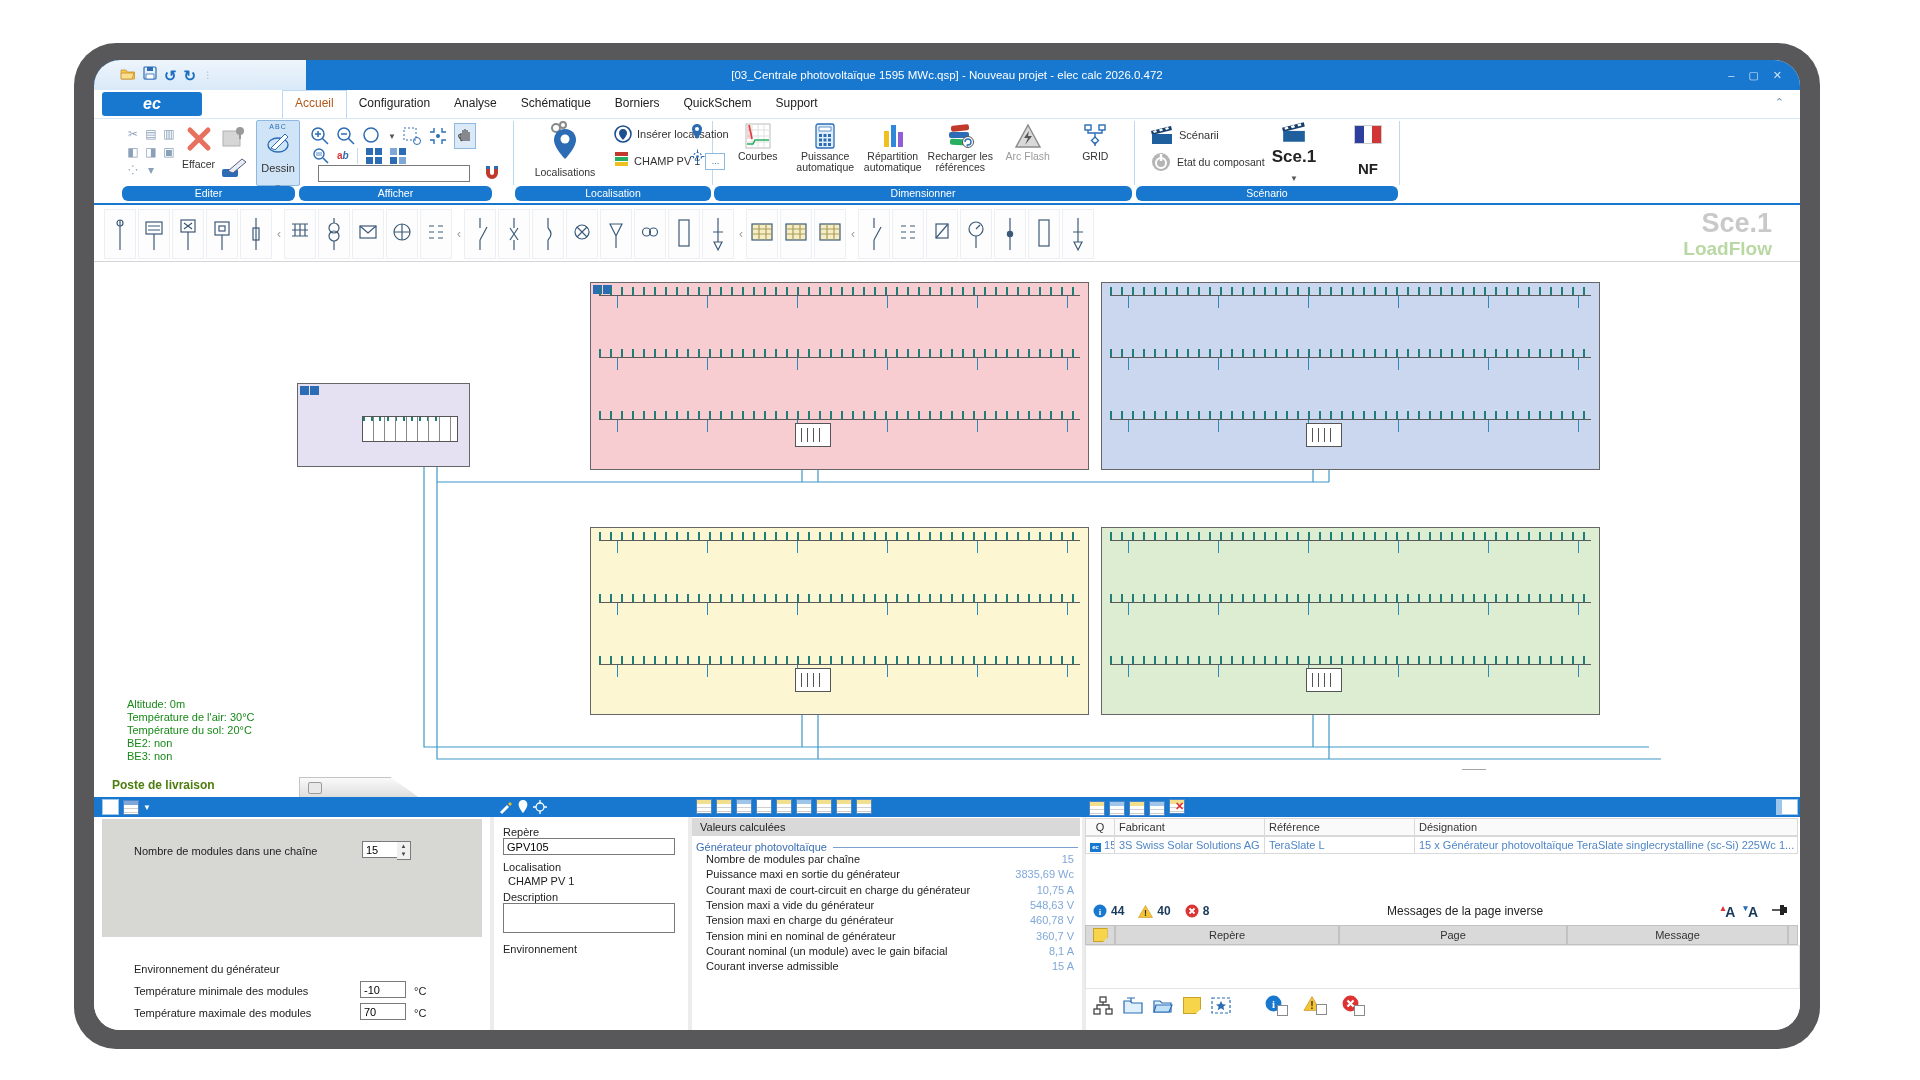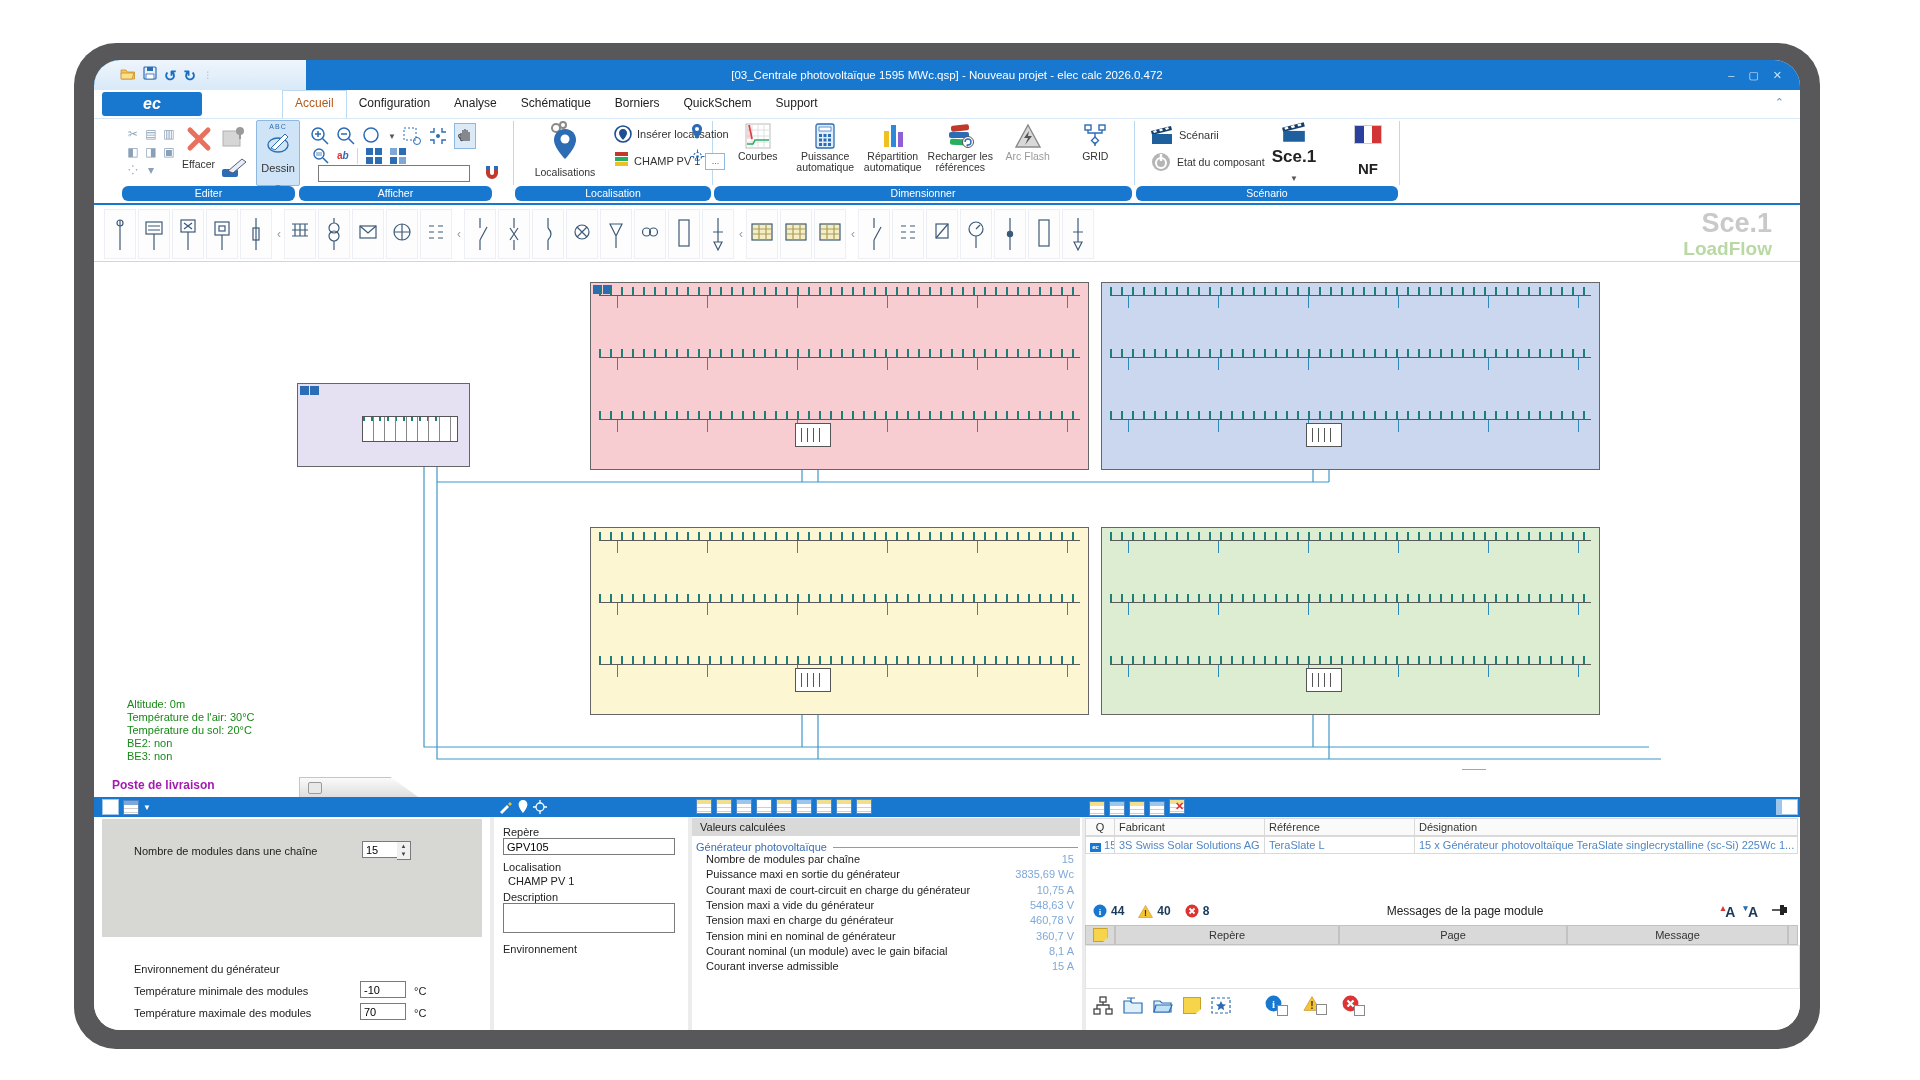--- a/index.html
+++ b/index.html
@@ -66,21 +66,21 @@
   .minirow{position:absolute;left:64px;top:32px;width:94px;height:24px;background:#fff;border:1px solid #555;
      background-image:repeating-linear-gradient(90deg,rgba(0,0,0,0) 0 10px,#888 10px 11px),
        repeating-linear-gradient(90deg,#1f7e78 0 2px,rgba(0,0,0,0) 2px 8px);
      background-size:100% 100%,80% 4px;background-repeat:no-repeat;}
   .cicons{position:absolute;left:2px;top:2px;display:flex;gap:1px;}
   .cicons b{width:9px;height:9px;background:#2b6cb5;display:block;}
   .envinfo{position:absolute;left:33px;top:436px;font-size:11px;color:#178a17;line-height:13px;white-space:nowrap;}
   .gripper{position:absolute;left:1368px;top:500px;color:#9a9a9a;font-size:12px;}
   
   .pagetabrow{position:absolute;left:0;top:715px;width:1706px;height:22px;background:#fff;border-bottom:1px solid #b9b9b9;}
-  .pagetab-label{position:absolute;left:18px;top:3px;font-size:12px;font-weight:bold;color:#a21caf;}
+  .pagetab-label{position:absolute;left:18px;top:3px;font-size:12px;font-weight:bold;color:#4d7c0f;}
   .tabshape{position:absolute;left:205px;top:2px;width:120px;height:20px;background:linear-gradient(#fafafa,#dcdcdc);
      clip-path:polygon(0 0,75% 0,100% 100%,0 100%);border:1px solid #c5c5c5;}
   .tabshape i{position:absolute;left:8px;top:4px;width:12px;height:10px;background:#e8e8e8;border:1px solid #9a9a9a;border-radius:2px;display:block;}
   
   .dockbar{position:absolute;left:0;top:737px;width:1706px;height:20px;background:#1878cf;}
   .dockicons{position:absolute;top:2px;display:flex;gap:4px;align-items:center;}
   .mini-table{width:14px;height:13px;background:#fff;border:1px solid #4f86c6;
      background-image:linear-gradient(var(--hd,#f2df8e) 0 4px,rgba(0,0,0,0) 4px),
        repeating-linear-gradient(rgba(0,0,0,0) 0 3px,#cfcfcf 3px 4px);}
   
@@ -806,21 +806,21 @@
               </svg>
             <span>40</span>
             </span>
           <span class="msg-counter" style="margin-left:14px;">
             <svg width="14" height="14" viewBox="0 0 14 14">
                 <circle cx="7" cy="7" r="6.5" fill="#d33"></circle>
                 <path d="M4.5,4.5 L9.5,9.5 M9.5,4.5 L4.5,9.5" stroke="#fff" stroke-width="1.8"></path>
               </svg>
             <span>8</span>
             </span>
-          <span style="flex:1;text-align:center;font-size:12px;color:#222;">Messages de la page module</span>
+          <span style="flex:1;text-align:center;font-size:12px;color:#222;">Messages de la page inverse</span>
           <span class="fontbtn"><sup style="color:#d33;">▴</sup>A</span>
           <span class="fontbtn" style="margin-left:8px;"><sup style="color:#2b6cb5;">▾</sup>A</span>
           <span style="margin:0 10px 0 14px;">
             <svg width="16" height="12" viewBox="0 0 16 12">
                 <path d="M0,6 H8" stroke="#222" stroke-width="1.5"></path>
                 <rect x="8" y="1" width="4" height="10" fill="#222"></rect>
                 <rect x="12" y="3" width="3" height="6" fill="#222"></rect>
               </svg></span>
         </div>
         <div class="msg-headrow">

